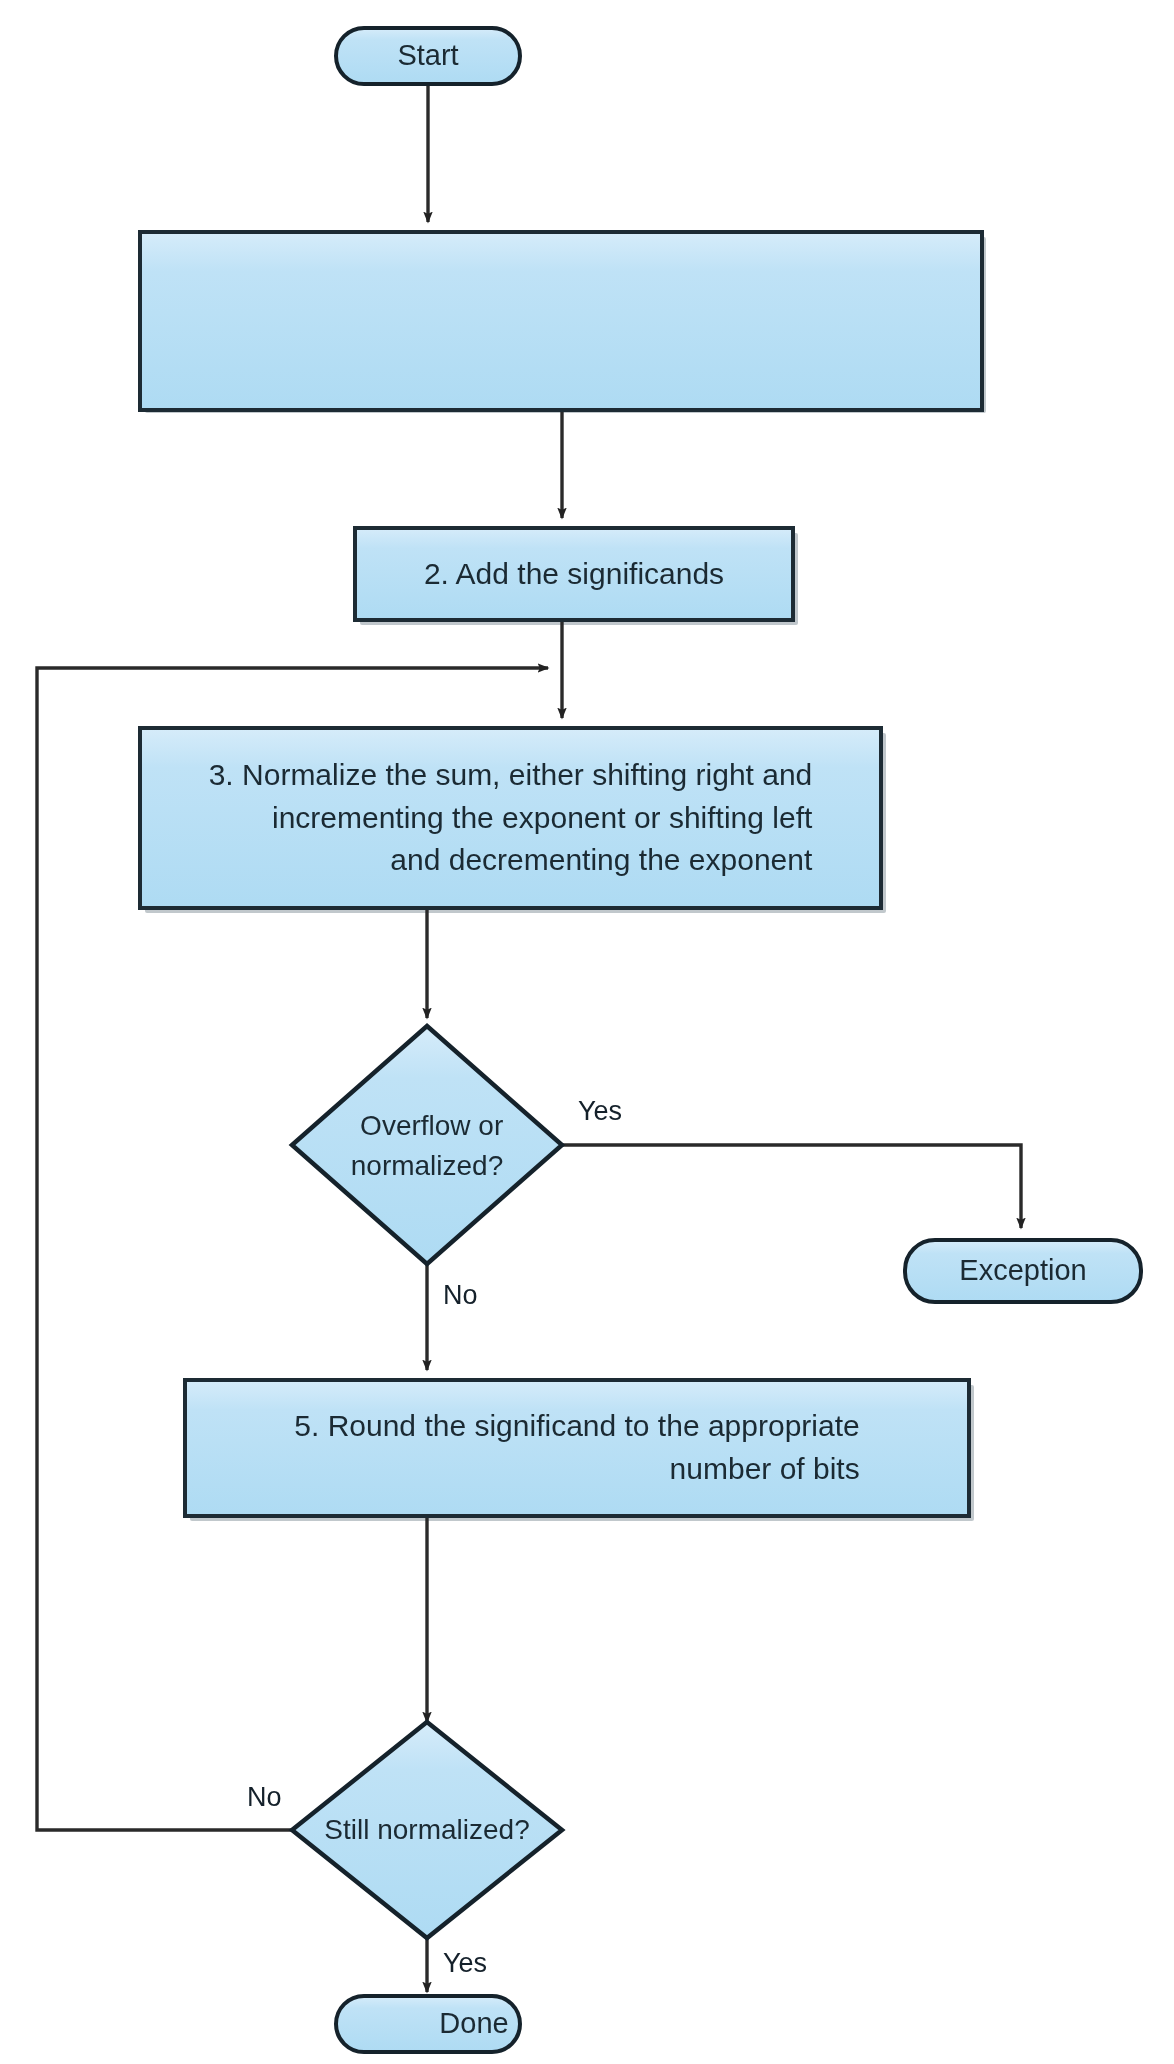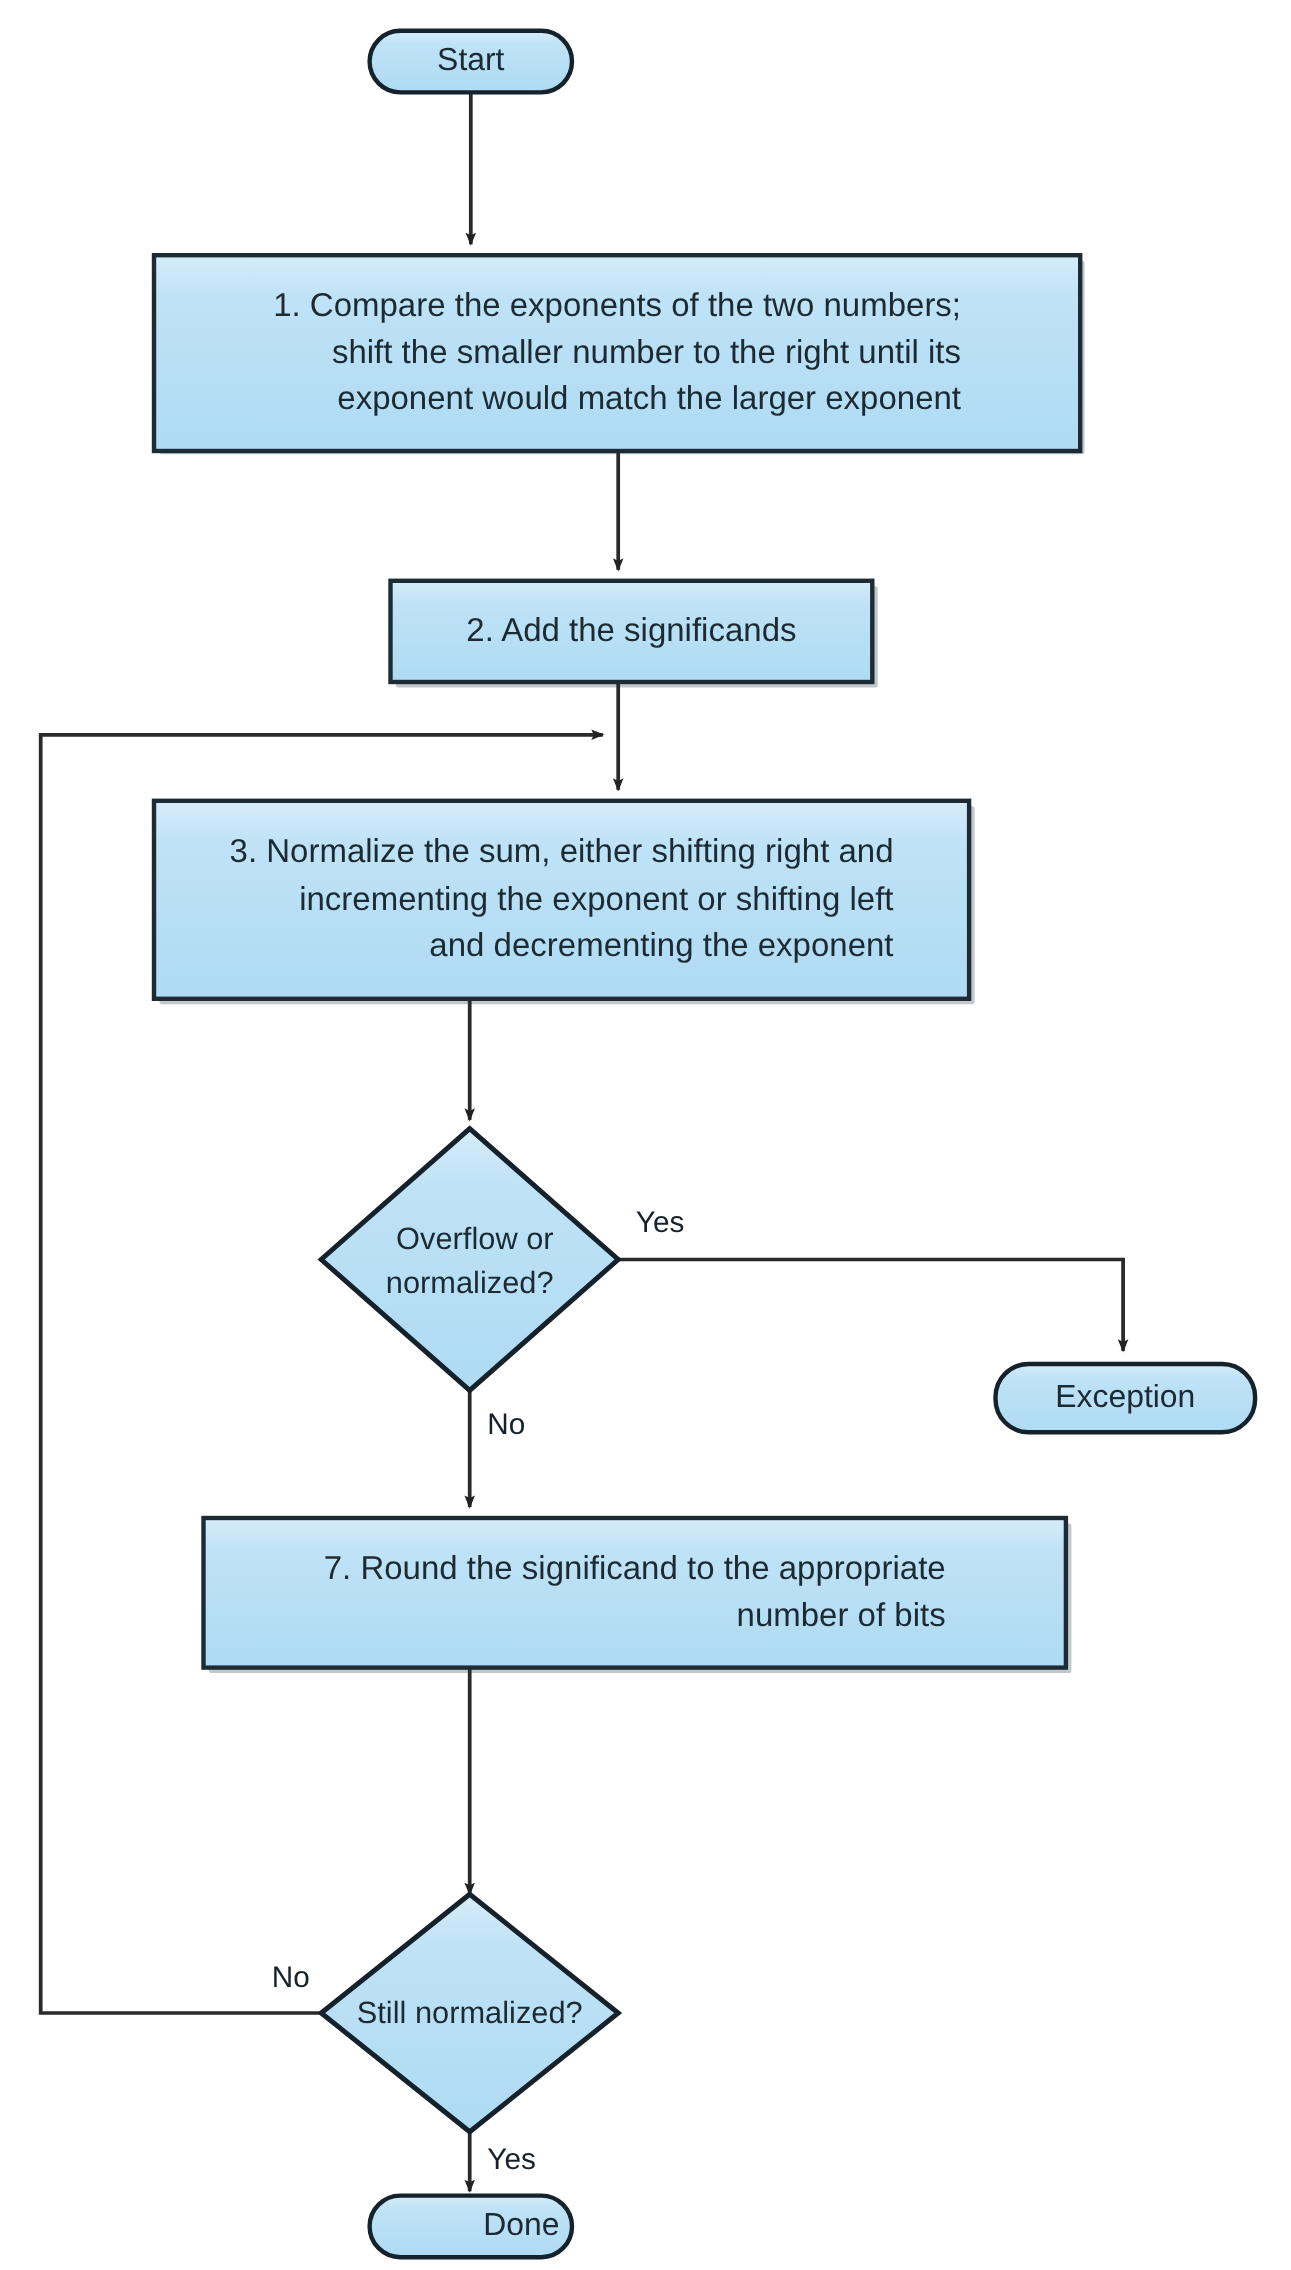--- a/index.html
+++ b/index.html
@@ -105,27 +105,20 @@
 
     <rect x="185" y="1380" width="784" height="136" fill="url(#nodeGrad)" stroke="#1d2b34" stroke-width="4"></rect>
 
     <polygon points="427,1722 562,1830 427,1938 292,1830" fill="url(#nodeGrad)" stroke="#15222b" stroke-width="4.5"></polygon>
 
     <rect x="336" y="1996" width="184" height="56" rx="28" ry="28" fill="url(#nodeGrad)" stroke="#15222b" stroke-width="4"></rect>
   </svg>
 
   <div class="node-text term-text" style="left:336px; top:28px; width:184px; height:56px;">Start</div>
 
-  <div class="node-text proc-text" style="left:140px; top:232px; width:842px; height:178px; padding:0 18px; box-sizing:border-box;">
-    <div>
-      <div>1.  Compare the exponents of the two numbers;</div>
-      <div>shift the smaller number to the right until its</div>
-      <div>exponent would match the larger exponent</div>
-    </div>
-  </div>
 
   <div class="node-text proc-text" style="left:355px; top:528px; width:438px; height:92px;">2. Add the significands</div>
 
   <div class="node-text proc-text" style="left:140px; top:728px; width:741px; height:180px; padding:0 16px; box-sizing:border-box;">
     <div>
       <div>3. Normalize the sum, either shifting right and</div>
       <div>incrementing the exponent or shifting left</div>
       <div>and decrementing the exponent</div>
     </div>
   </div>
@@ -134,21 +127,21 @@
     <div>
       <div>Overflow or</div>
       <div>normalized?</div>
     </div>
   </div>
 
   <div class="node-text term-text" style="left:905px; top:1240px; width:236px; height:62px;">Exception</div>
 
   <div class="node-text proc-text" style="left:185px; top:1380px; width:784px; height:136px; padding:0 16px; box-sizing:border-box;">
     <div>
-      <div>7. Round the significand to the appropriate</div>
+      <div>5. Round the significand to the appropriate</div>
       <div>number of bits</div>
     </div>
   </div>
 
   <div class="node-text dec-text" style="left:300px; top:1802px; width:254px; height:56px;">Still normalized?</div>
 
   <div class="node-text term-text" style="left:348px; top:1996px; width:220px; height:56px;padding-left:16px;">Done</div>
 
   <div class="edge-label" style="left:578px; top:1096px;">Yes</div>
 

